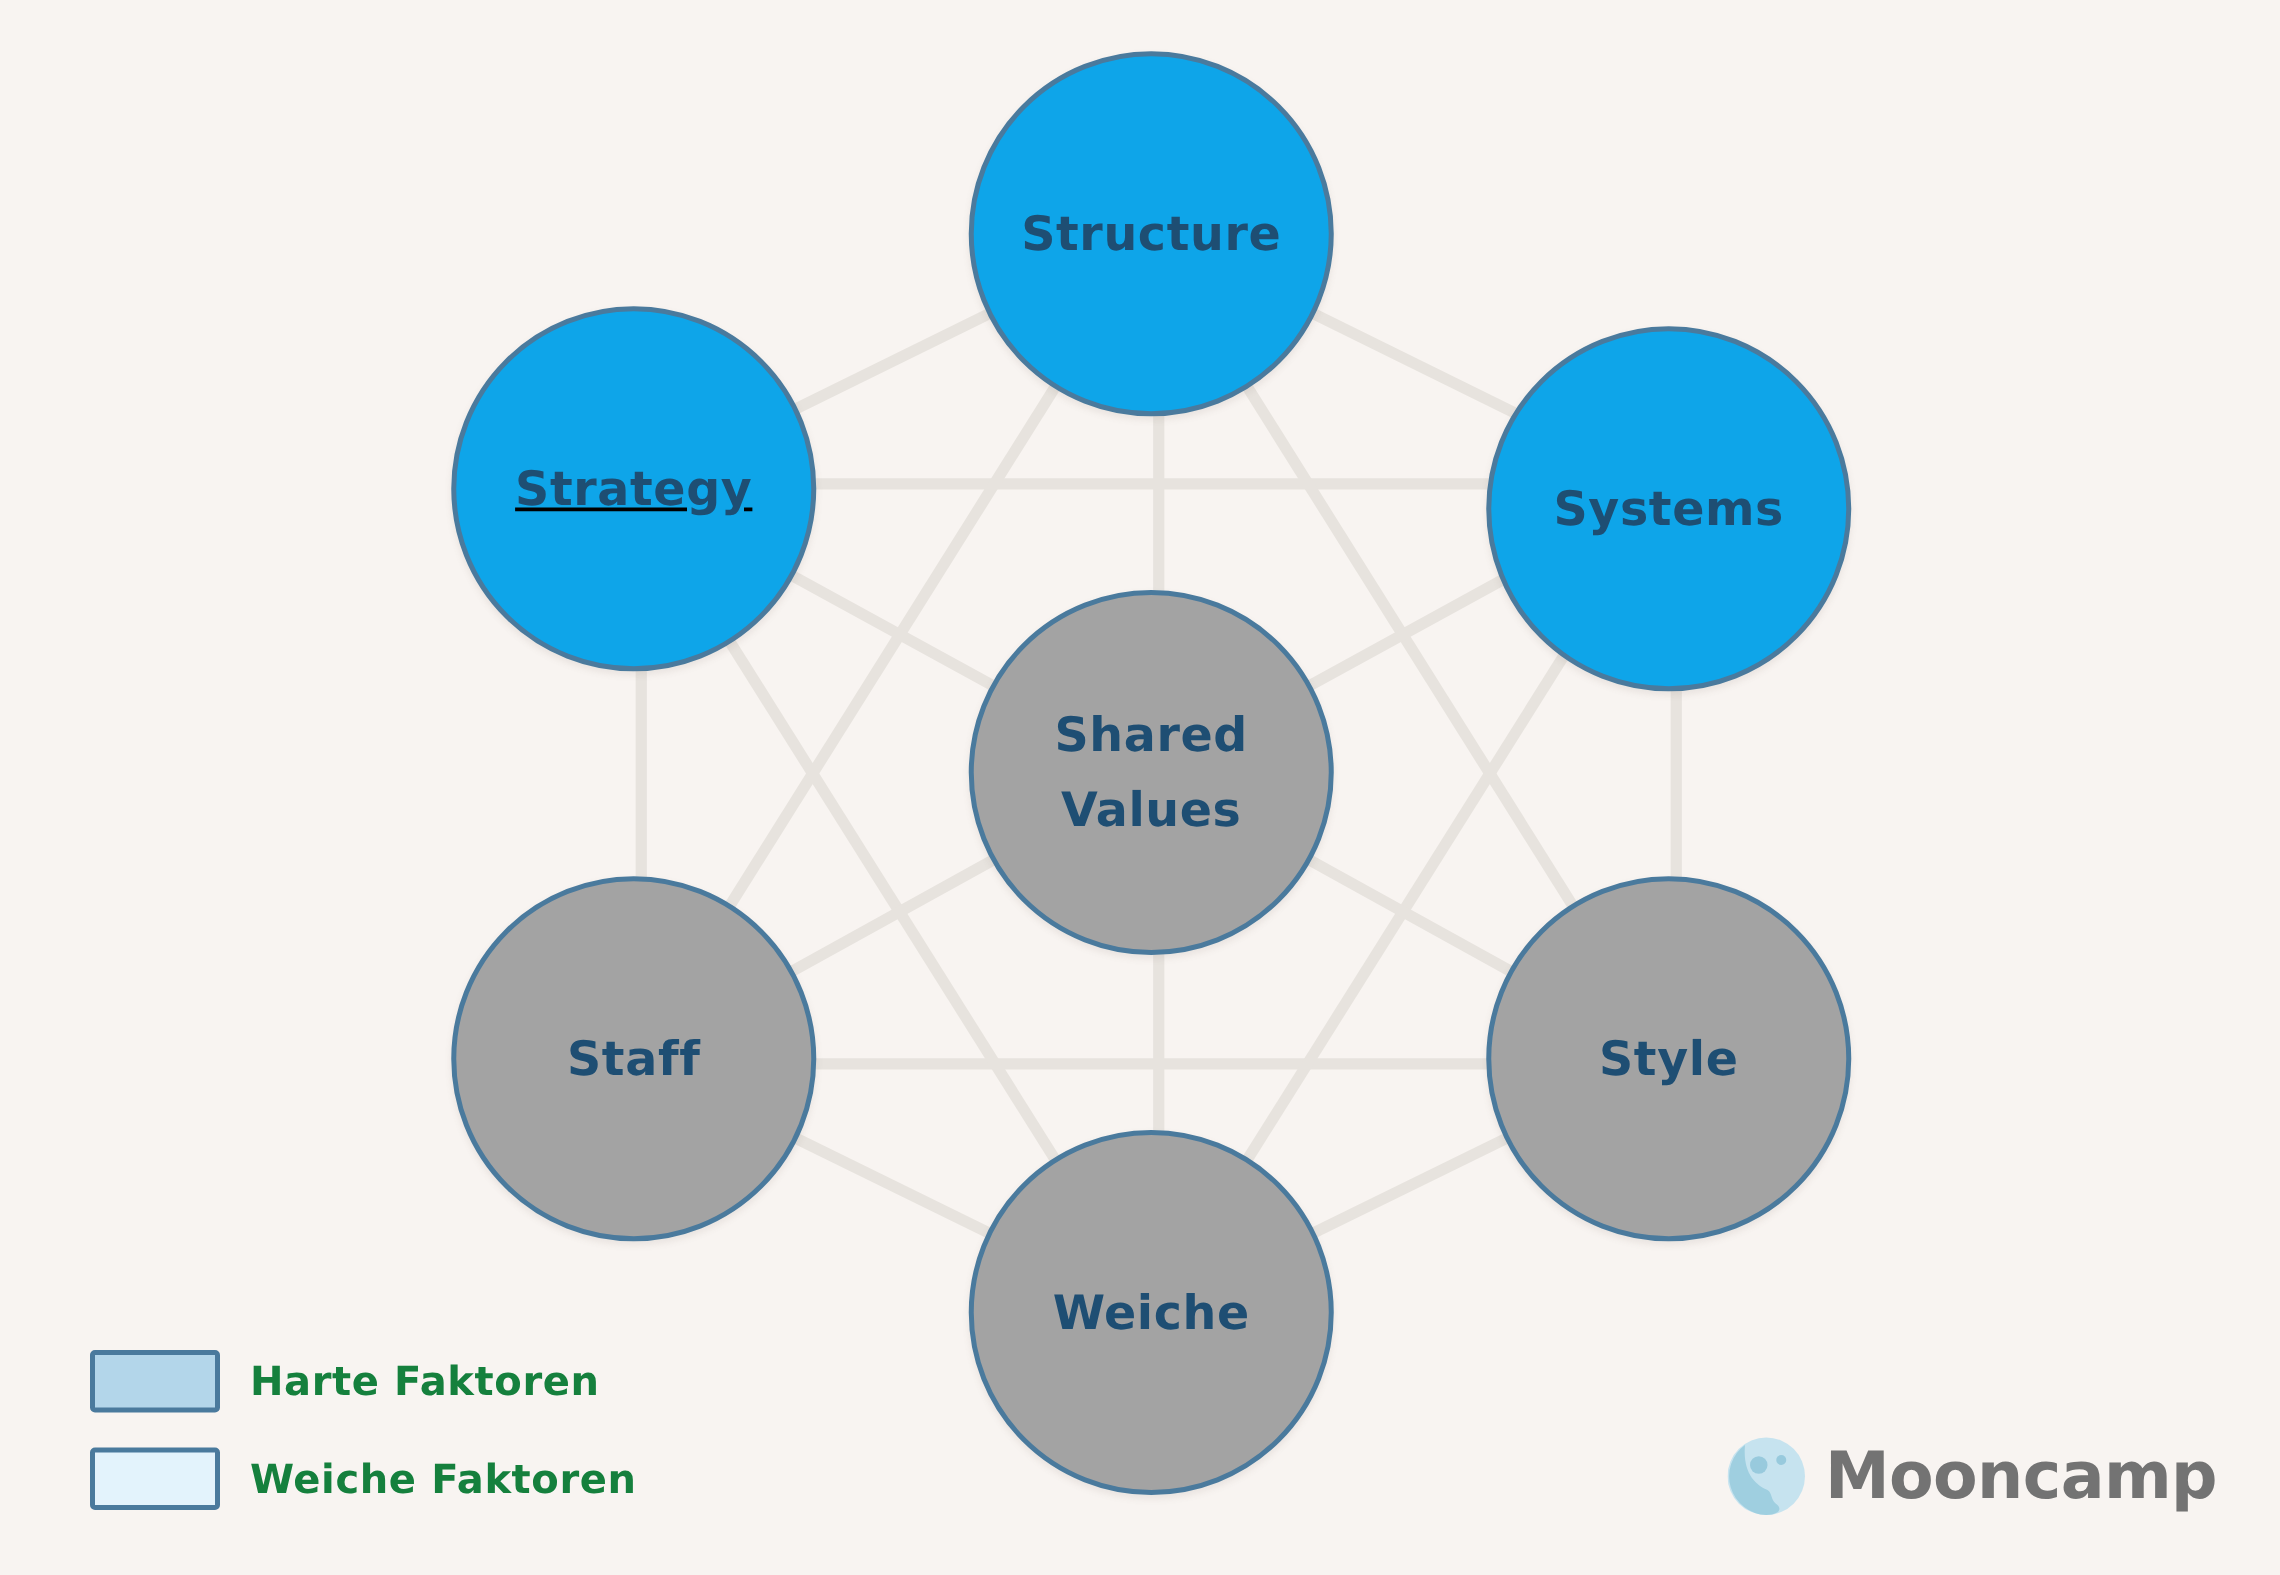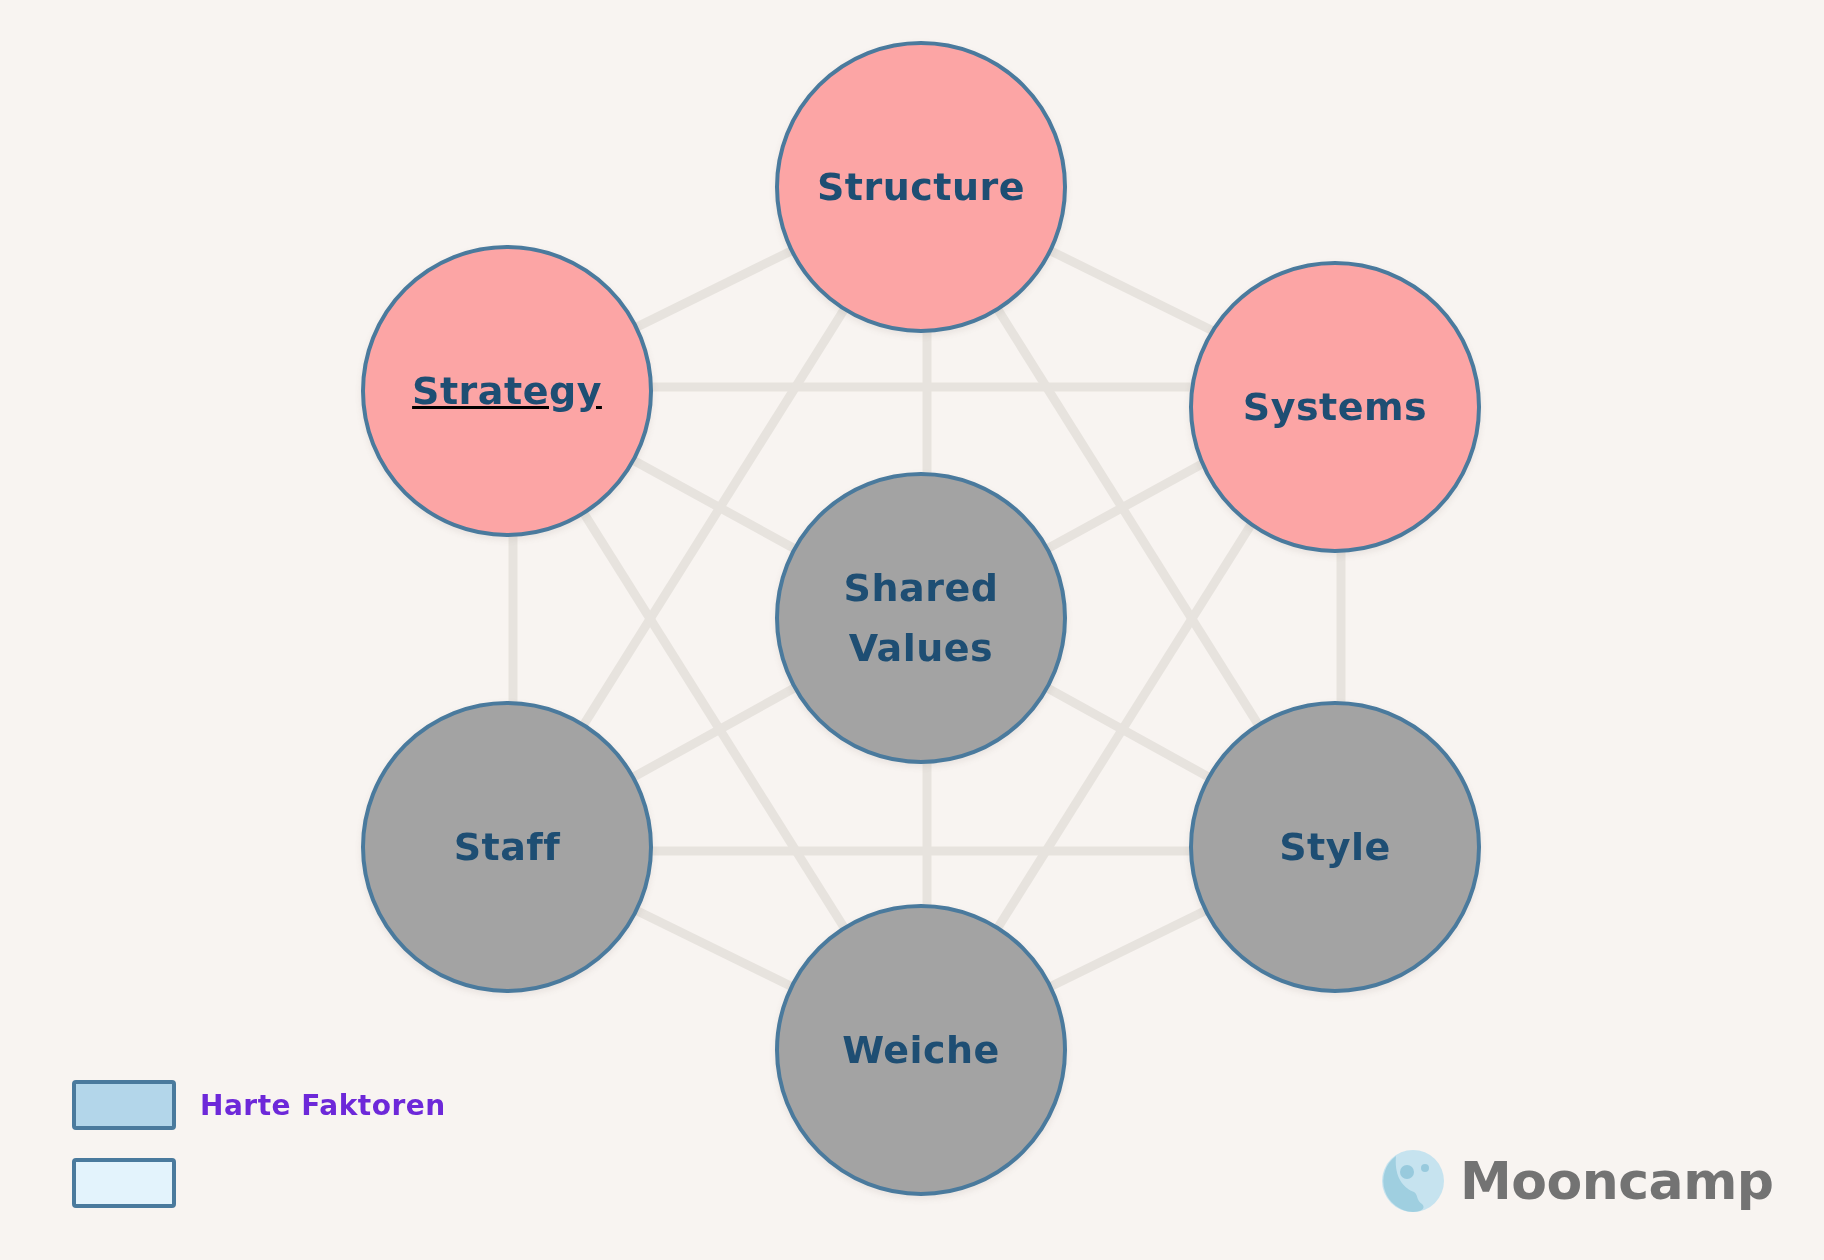--- a/index.html
+++ b/index.html
@@ -8,32 +8,32 @@
     background: #f8f4f1;
     font-family: "DejaVu Sans", "Liberation Sans", sans-serif;
   }
   #edges { position: absolute; left: 0; top: 0; width: 1824px; height: 1260px; }
   .node {
     position: absolute; width: 292px; height: 292px; border-radius: 50%;
     box-sizing: border-box; border: 4px solid #4a7a9d;
     display: flex; align-items: center; justify-content: center; text-align: center;
     box-shadow: 0 3px 6px rgba(120,110,100,0.12);
   }
-  .node.hard { background: #fca5a5; align-items: center; }
+  .node.hard { background: #0ea5e9; align-items: center; }
   .node.soft { background: #a3a3a3; }
   .node-label {
     color: #1e4e73; font-weight: bold; font-size: 38px; line-height: 60px;
     letter-spacing: 0.5px; white-space: pre-line;
   }
   .legend-item { position: absolute; left: 72px; display: flex; align-items: center; }
   .legend-swatch {
     width: 104px; height: 50px; box-sizing: border-box; border: 4px solid #4a7a9d; border-radius: 4px;
   }
   .legend-label {
-    margin-left: 24px; font-size: 28px; font-weight: bold; color: #6d28d9; letter-spacing: 0.5px;
+    margin-left: 24px; font-size: 32px; font-weight: bold; color: #15803d; letter-spacing: 0.5px;
   }
   .logo { position: absolute; left: 1382px; top: 1148px; display: flex; align-items: center; }
   .logo-text {
     margin-left: 14px; font-size: 52px; font-weight: bold; color: #737373; letter-spacing: -0.5px;
     line-height: 64px;
   }
 </style>
 </head>
 <body>
 
@@ -83,20 +83,21 @@
   </div>
 </div>
 
 <div>
   <div class="legend-item" style="top:1080px;">
     <div class="legend-swatch" style="background:#b3d6ea;"></div>
     <span class="legend-label">Harte Faktoren</span>
   </div>
   <div class="legend-item" style="top:1158px;">
     <div class="legend-swatch" style="background:#e3f3fc;"></div>
+    <span class="legend-label">Weiche Faktoren</span>
   </div>
 </div>
 
 <div class="logo">
   <svg width="64" height="66" viewBox="0 0 64 66" xmlns="http://www.w3.org/2000/svg">
     <circle cx="31" cy="33" r="31" fill="#c6e3ef"></circle>
     <path d="M14 8 A31 31 0 0 0 31 64 C40 64 44 60 40 56 C34 52 36 46 32 44 C22 40 12 30 14 8 Z" fill="#9fcfe0"></path>
     <circle cx="25" cy="24" r="7" fill="#98cadd"></circle>
     <circle cx="43" cy="20" r="4" fill="#98cadd"></circle>
   </svg>

